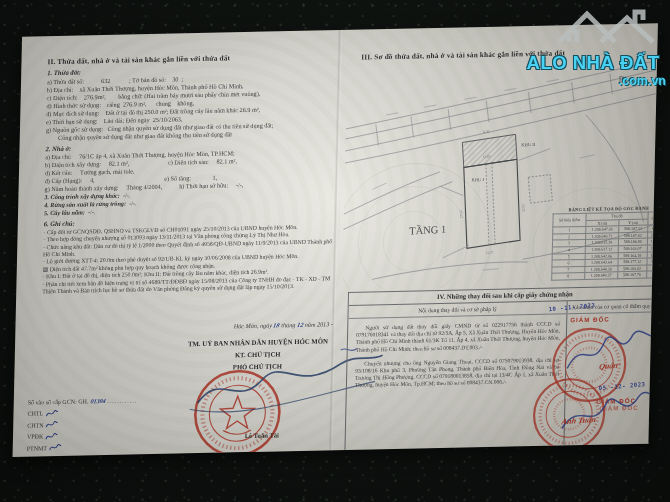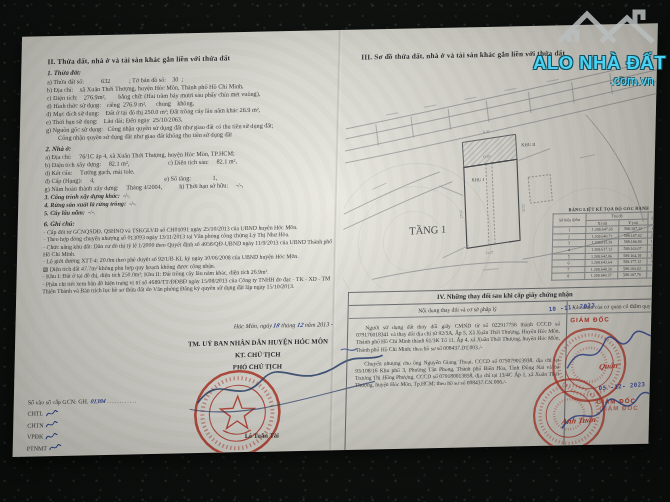--- a/index.html
+++ b/index.html
@@ -78,23 +78,23 @@
   .red-script{position:absolute;color:#c03a2b;font-weight:bold;font-style:italic;font-size:8px;
        transform:skewX(-12deg) rotate(-3deg);white-space:nowrap;}
   .stamp-svg{position:absolute;opacity:.8;}
   .sig-svg{position:absolute;}
 
   
   .wm{position:absolute;right:0px;top:2px;width:150px;z-index:6;text-align:right;
       font-family:"Liberation Sans",sans-serif;}
   .wm-title{color:#49d2f4;font-weight:bold;font-size:18.5px;letter-spacing:.5px;
       text-shadow:1px 1px 0 #14505f,-1px -1px 0 #14505f,1px -1px 0 #14505f,-1px 1px 0 #14505f;
-      padding-right:4px;white-space:nowrap;}
-  .wm-domain{color:#49d2f4;font-weight:normal;font-size:12.5px;
-      text-shadow:1px 1px 0 #14505f,-1px -1px 0 #14505f;padding-right:16px;}
+      padding-right:4px;white-space:nowrap;text-align:center;}
+  .wm-domain{color:#49d2f4;font-weight:bold;font-size:12.5px;
+      text-shadow:1px 1px 0 #14505f,-1px -1px 0 #14505f;padding-right:4px;}
   .wm-house{margin-right:10px;opacity:.85;}
 
   svg text{font-family:"Liberation Serif",serif;}
 </style>
 </head>
 <body>
 
 <div class="vignette"></div>
 
 <div class="paper">

